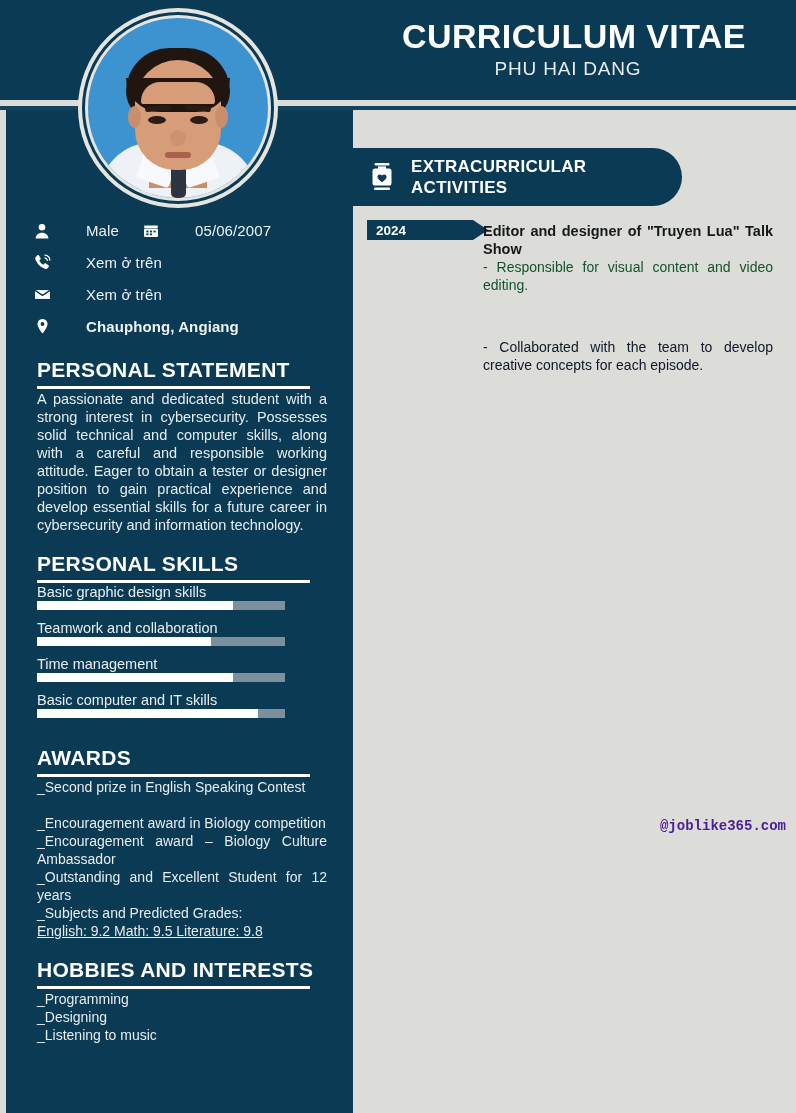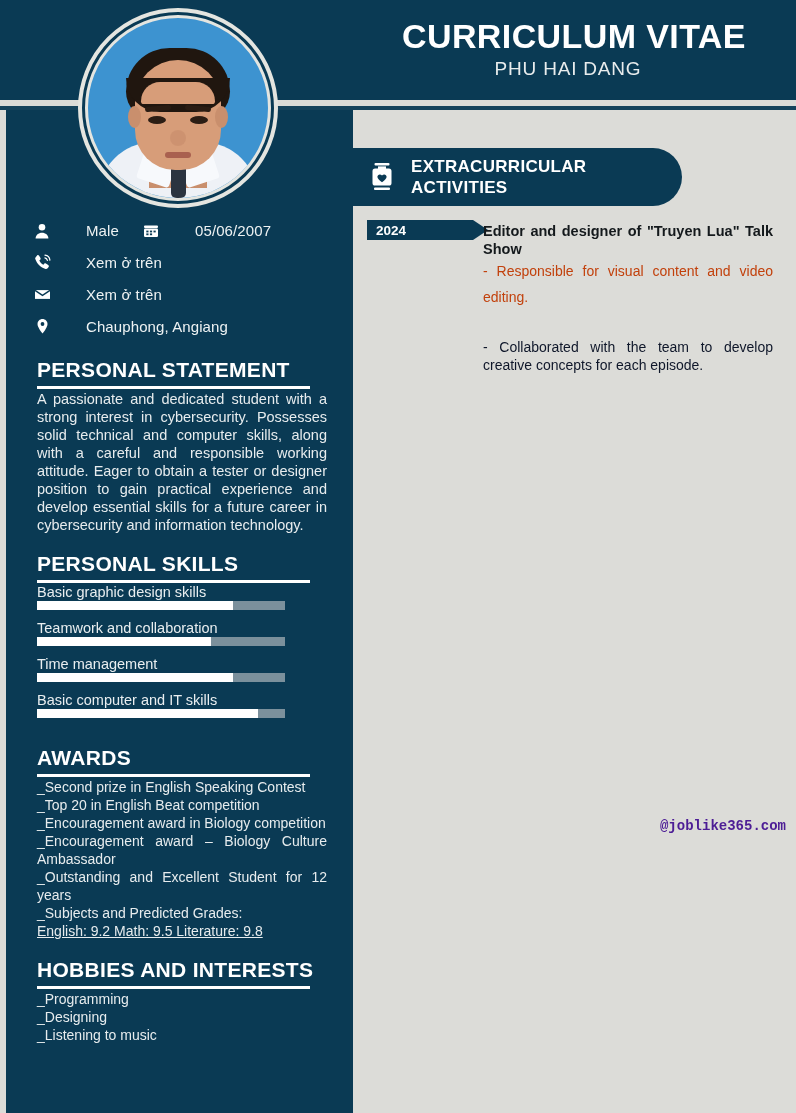--- a/index.html
+++ b/index.html
@@ -149,21 +149,21 @@
     border-top:10px solid transparent; border-bottom:10px solid transparent;
     border-left:15px solid #0a3a54;
   }
   #act-title {
     position:absolute; left:130px; top:112px; width:290px;
     color:#14191c; font-size:14.5px; font-weight:bold; line-height:18px;
     text-align:justify;
   }
   #act-b1 {
     position:absolute; left:130px; top:148px; width:290px;
-    color:#c2410c; font-size:14px; line-height:26px; text-align:justify;
+    color:#14532d; font-size:14px; line-height:18px; text-align:justify;
   }
   #act-b2 {
     position:absolute; left:130px; top:184px; width:290px;
     color:#0f172a; font-size:14px; line-height:18px; text-align:justify;margin-top:44px;
   }
   #watermark {
     position:absolute; right:10px; bottom:14px;
     color:#4c1d95; font-size:14px; font-weight:bold;
     font-family:"Liberation Mono", monospace;
   }
@@ -240,21 +240,21 @@
   <div class="contact-row" style="left:25px; top:176px;">
     <span class="contact-ic">
       <svg width="17" height="17" viewBox="0 0 17 17" fill="#fff">
           <path d="M1 4.1h15v8.8H1z" rx="1"></path>
           <path d="M1 4.3l7.5 5 7.5-5" stroke="#0a3a54" stroke-width="1.4" fill="none"></path>
         </svg>
     </span>
     <span class="contact-tx">Xem ở trên</span>
   </div>
 
-  <div class="contact-row" style="left:25px; top:208px;">
+  <div class="contact-row" style="left:25px; top:208px;font-weight:bold;">
     <span class="contact-ic">
       <svg width="17" height="17" viewBox="0 0 17 17" fill="#fff">
           <path d="M8.5 1C5.7 1 3.5 3.2 3.5 6c0 3.6 5 9.6 5 9.6s5-6 5-9.6c0-2.8-2.2-5-5-5z"></path>
           <circle cx="8.5" cy="6" r="1.9" fill="#0a3a54"></circle>
         </svg>
     </span>
     <span class="contact-tx">Chauphong, Angiang</span>
   </div>
 
   <div class="sec-title" style="left:31px; top:248px;">PERSONAL STATEMENT</div>
@@ -280,21 +280,20 @@
   </div>
 
   <div class="skill-label" style="top:582px;">Basic computer and IT skills</div>
   <div class="skill-track" style="top:599px;">
     <div class="skill-fill" style="width: 89%;"></div>
   </div>
 
   <div class="sec-title" style="left:31px; top:636px;">AWARDS</div>
   <div class="sec-rule" style="top:664px;"></div>
   <div class="list-line" style="top:668px;">_Second prize in English Speaking Contest</div>
-  <div class="list-line" style="top:686px;">_Top 20 in English Beat competition</div>
   <div class="list-line" style="top:704px;">_Encouragement award in Biology competition</div>
   <div class="list-line" style="top:722px;">_Encouragement award – Biology Culture Ambassador</div>
   <div class="list-line" style="top:758px;">_Outstanding and Excellent Student for 12 years</div>
   <div class="list-line" style="top:794px;">_Subjects and Predicted Grades:</div>
   <div class="list-line" style="top:812px;text-decoration:underline;">English: 9.2 Math: 9.5 Literature: 9.8</div>
 
   <div class="sec-title" style="left:31px; top:848px;">HOBBIES AND INTERESTS</div>
   <div class="sec-rule" style="top:876px;"></div>
   <div class="list-line" style="top:880px;">_Programming</div>
   <div class="list-line" style="top:898px;">_Designing</div>

